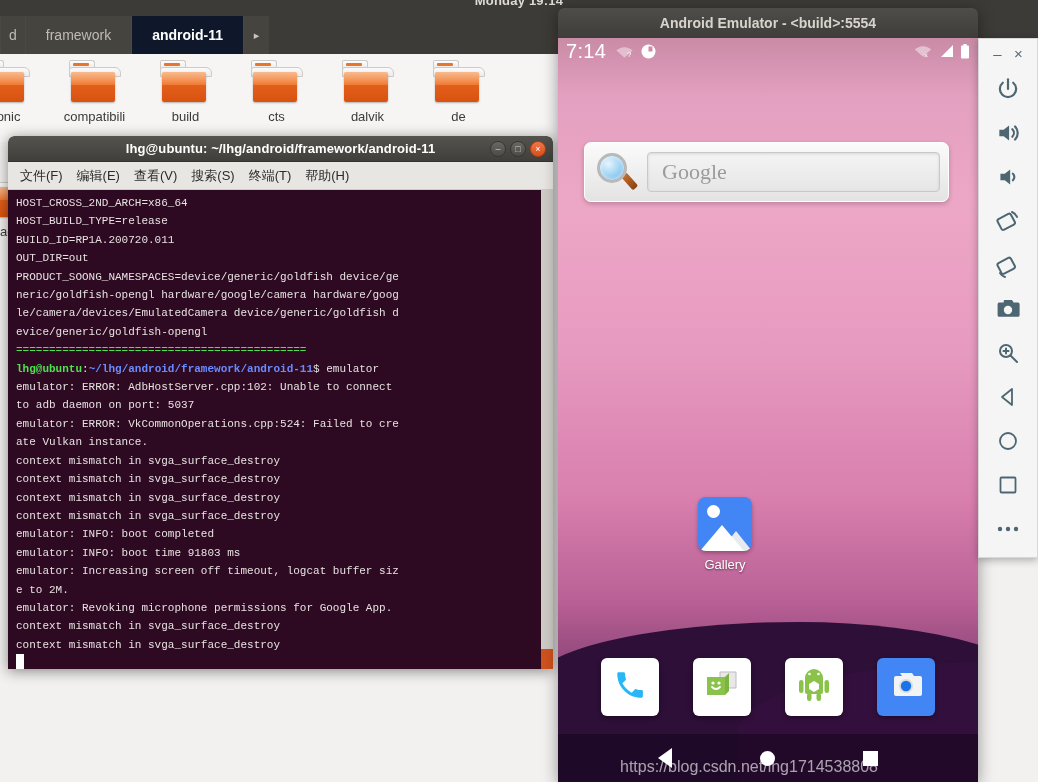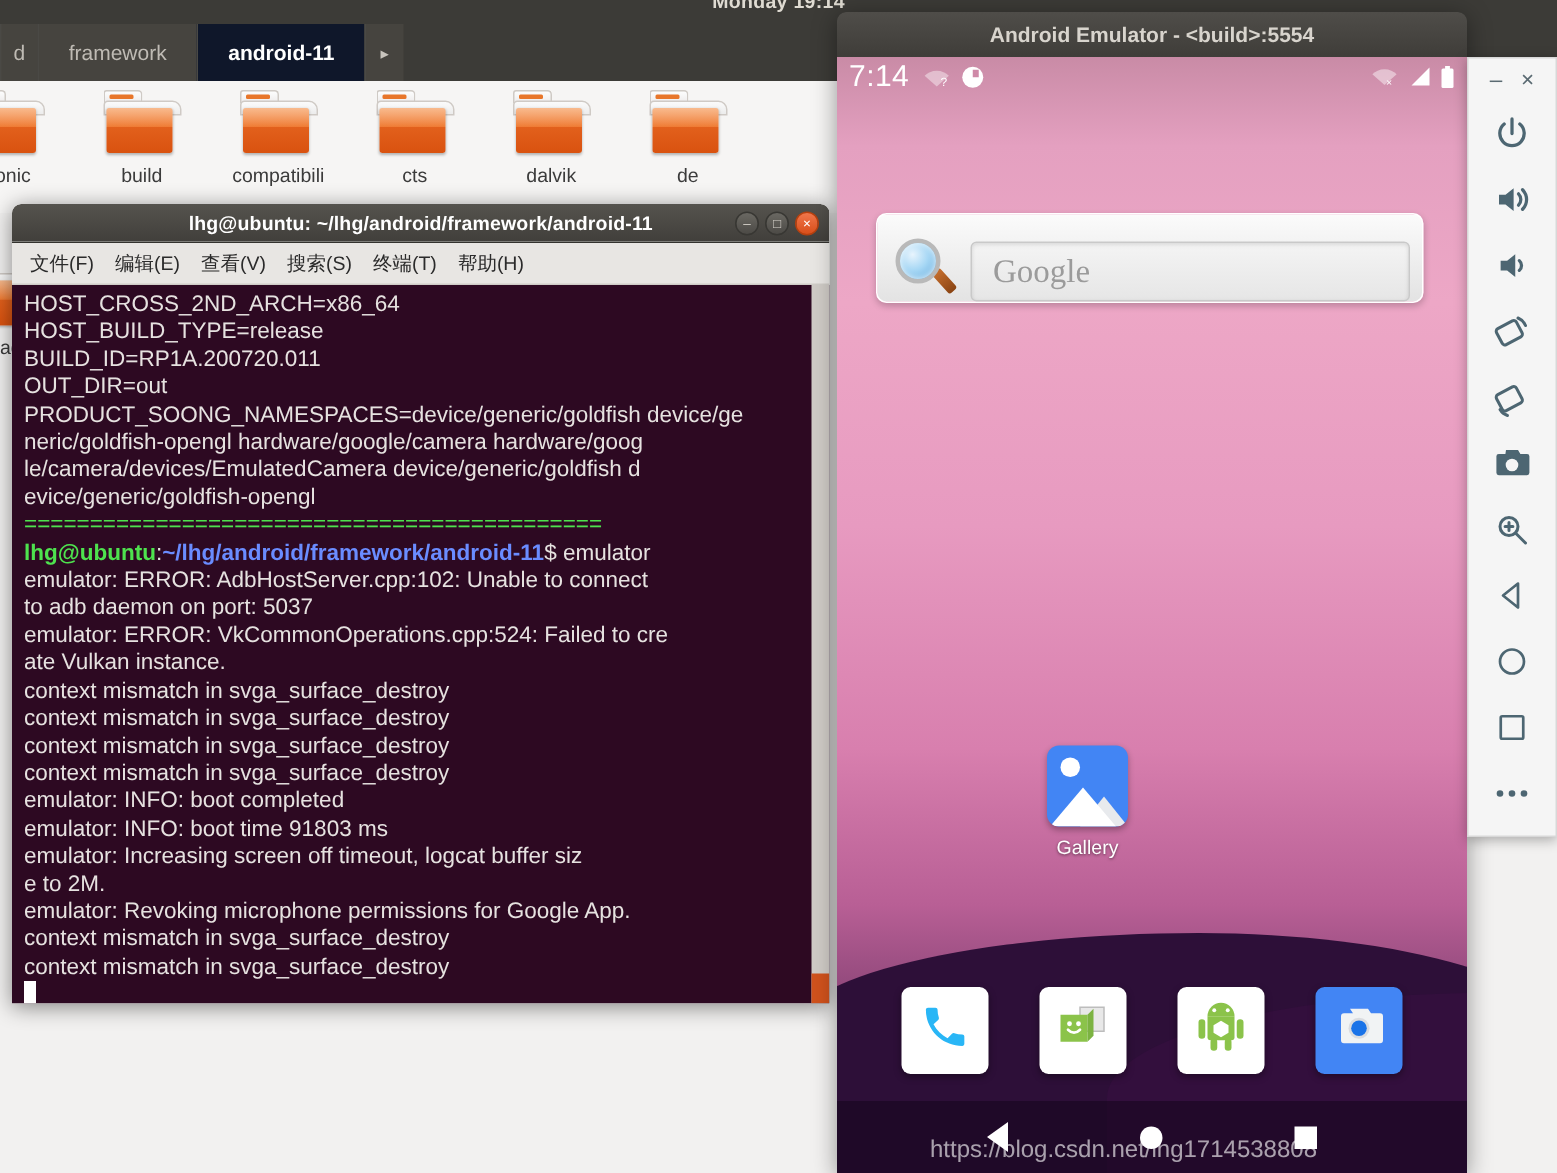--- a/index.html
+++ b/index.html
@@ -125,22 +125,22 @@
   .term-menu {
     height: 28px; background: #e8e6e3;
     display: flex; align-items: center; gap: 14px; padding-left: 12px;
     border-bottom: 1px solid #cfccc7;
   }
   .term-menu span { font-size: 13px; color: #2b2b2b; }
   .term-screen {
     position: relative;
     height: 479px; background: #2d0922;
     padding: 4px 0 0 8px;
-    font-family: Liberation Sans, sans-serif;
-    font-size: 15px; line-height: 18.4px;
+    font-family: Liberation Mono, monospace;
+    font-size: 11px; line-height: 18.4px;
     color: #e6e2e0; white-space: pre;
     overflow: hidden;
   }
   .term-screen .green { color: #4ee24e; font-weight: bold; }
   .term-screen .blue  { color: #6a8cff; font-weight: bold; }
   .term-screen .sep   { color: #4ee24e; }
   .cursor {
     display: inline-block; width: 8px; height: 15px; background: #ffffff;
     vertical-align: -2px;
   }
@@ -200,21 +200,21 @@
   .sb-spacer { flex: 1; }
   .sb-right-icons { display: flex; align-items: center; gap: 6px; }
   .ico { display: inline-flex; align-items: center; }
 
   .searchwidget {
     position: absolute; left: 26px; top: 104px; width: 365px; height: 60px;
     background: linear-gradient(#fbfbfb,#e3e3e3);
     border: 1px solid #ffffff;
     border-radius: 7px;
     box-shadow: 0 2px 5px rgba(0,0,0,.22);
-    display: flex; align-items: flex-end; padding: 0 8px;
+    display: flex; align-items: center; padding: 0 8px;
   }
   .magnifier { width: 50px; height: 46px; position: relative; flex: 0 0 auto; }
   .magnifier .lens {
     position: absolute; left: 4px; top: 4px; width: 30px; height: 30px;
     border-radius: 50%;
     background: radial-gradient(circle at 35% 32%, #e8f4fd 0%, #a8d8f5 45%, #5fa9dd 100%);
     border: 3px solid #b9b9b9;
     box-shadow: inset 0 0 4px rgba(255,255,255,.9);
   }
   .magnifier .handle {
@@ -340,29 +340,29 @@
             <div class="front"></div>
           </div>
         <div class="fm-label">bionic</div>
       </div>
       <div class="fm-item">
         <div class="folder-ico">
             <div class="tab"></div>
             <div class="back"></div>
             <div class="front"></div>
           </div>
-        <div class="fm-label">build</div>
+        <div class="fm-label">compatibili</div>
       </div>
       <div class="fm-item">
         <div class="folder-ico">
             <div class="tab"></div>
             <div class="back"></div>
             <div class="front"></div>
           </div>
-        <div class="fm-label">compatibili</div>
+        <div class="fm-label">build</div>
       </div>
       <div class="fm-item">
         <div class="folder-ico">
             <div class="tab"></div>
             <div class="back"></div>
             <div class="front"></div>
           </div>
         <div class="fm-label">cts</div>
       </div>
       <div class="fm-item">

